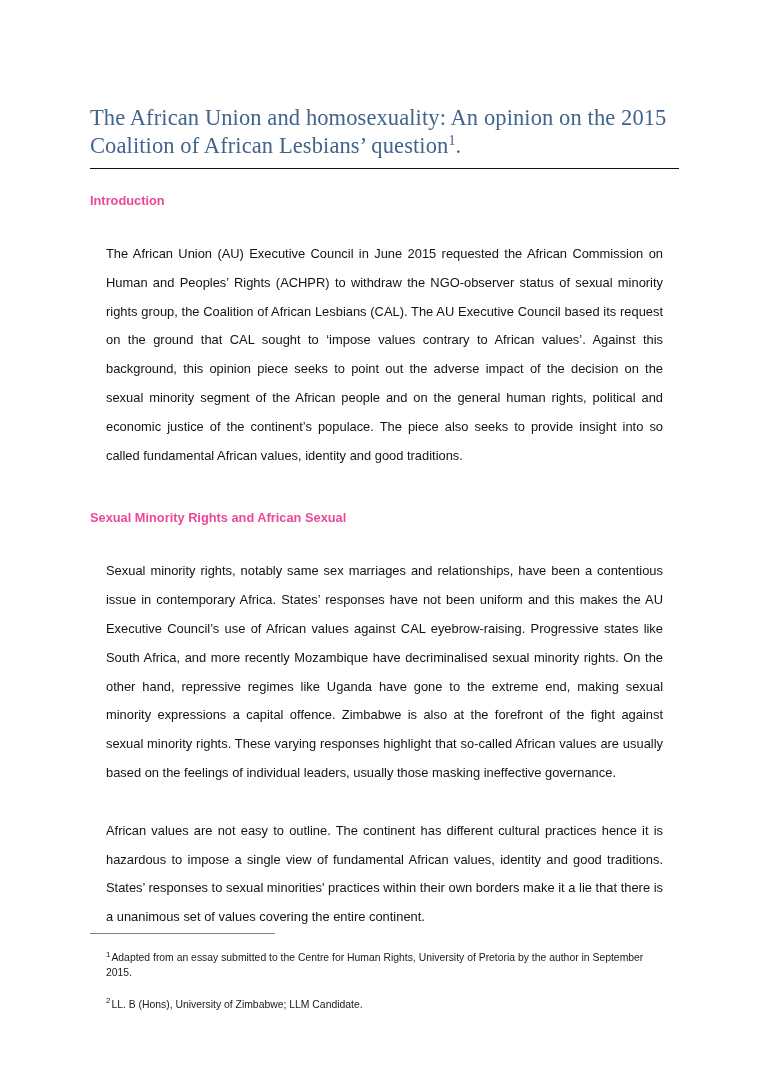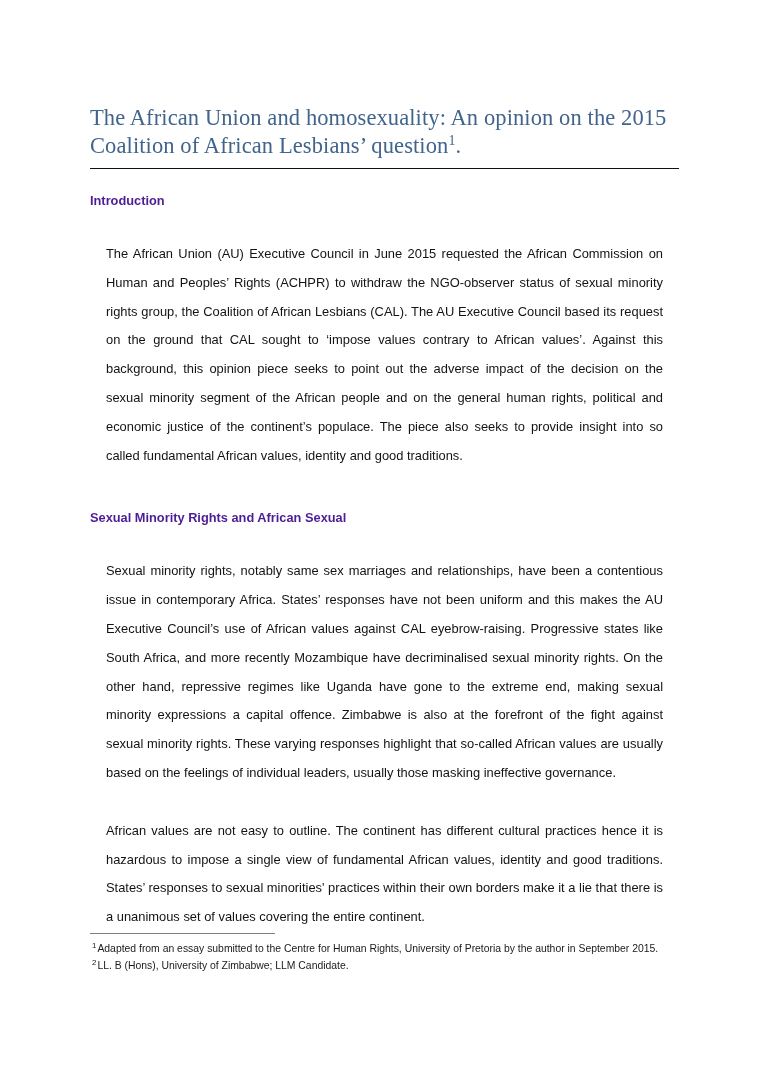--- a/index.html
+++ b/index.html
@@ -64,21 +64,21 @@
     border: 0;
     border-top: 1.6px solid #111111;
     margin: 8px 0 0 0;
     width: 100%;
   }
 
   
   .section-heading {
     font-size: 12.8px;
     font-weight: bold;
-    color: #4c1d95;
+    color: #ec4899;
     margin: 0;
     line-height: 18px;
     padding-top: 23px;
   }
 
   
   .body-par {
     font-size: 12.9px;
     line-height: 28.8px;
     text-align: justify;
@@ -102,21 +102,21 @@
   .footnote-rule {
     border: 0;
     border-top: 1.6px solid #808080;
     margin: 0 0 7px 0;
     width: 185px;
   }
   .footnote {
     font-size: 10.4px;
     line-height: 15.4px;
     color: #1a1a1a;
-    margin: 2px;
+    margin: 16px;
     text-align: left;
   }
   .footnote sup {
     font-size: 0.76em;
     vertical-align: super;
     line-height: 0;
     margin-right: 1px;
   }
 </style>
 </head>

